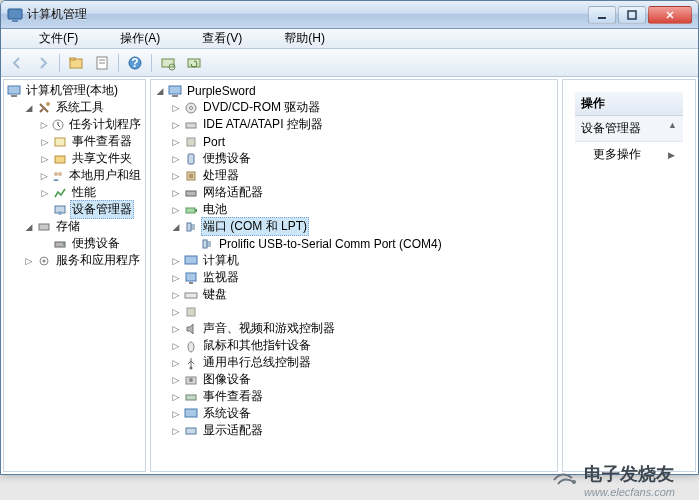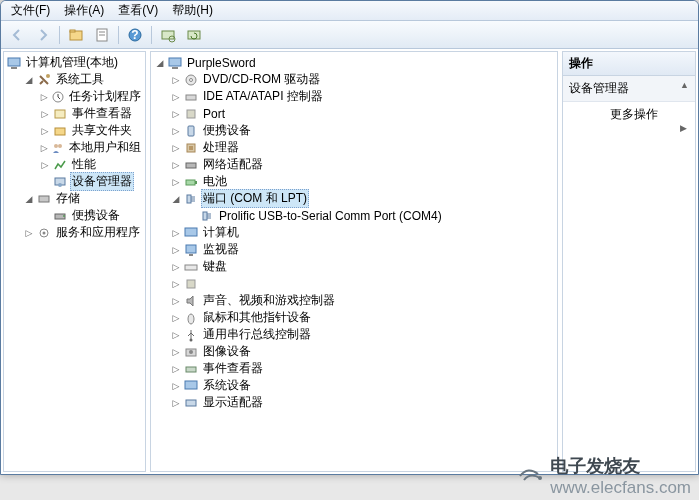--- a/index.html
+++ b/index.html
@@ -11,63 +11,89 @@
 .titlebar { height: 28px; background: linear-gradient(to bottom, #e8f0fa 0%, #cdddf0 45%, #b0c8e4 50%, #c5d9ef 100%); display: flex; align-items: center; padding: 0 6px; border-bottom: 1px solid #7a96b8; }
 .titlebar-icon { width: 16px; height: 16px; margin-right: 4px; }
 .titlebar-text { flex: 1; color: #000; text-shadow: 0 1px 0 rgba(255,255,255,0.6); }
 .win-controls { display: flex; gap: 2px; }
 .win-btn { width: 28px; height: 18px; border-radius: 3px; border: 1px solid rgba(0,0,0,0.2); display: flex; align-items: center; justify-content: center; cursor: pointer; }
 .win-min, .win-max { background: linear-gradient(to bottom,#eaf3fc,#c3d8ef); }
 .win-close { width: 44px; background: linear-gradient(to bottom,#f3a09a,#d6453a); color:#fff; }
 
 
 .menubar { height: 20px; background: linear-gradient(to bottom,#f6f9fd,#e4ecf6); border-bottom: 1px solid #b8c8db; display: flex; align-items: center; padding: 0 4px; gap: 2px; }
-.menu-item { padding: 2px 6px; cursor: pointer; }
+.menu-item { padding: 2px 6px; cursor: pointer; margin-left: 28px; }
 
 
 .toolbar { height: 28px; background: linear-gradient(to bottom,#f8fbfe,#e1eaf4); border-bottom: 1px solid #b8c8db; display: flex; align-items: center; padding: 0 4px; gap: 2px; }
 .tb-btn { width: 24px; height: 22px; display: flex; align-items: center; justify-content: center; cursor: pointer; border: 1px solid transparent; border-radius: 2px; }
 .tb-sep { width: 1px; height: 18px; background: #b8c8db; margin: 0 2px; }
 .tb-btn.disabled { opacity: 0.4; cursor: default; }
 
 
 .main { flex: 1; display: flex; overflow: hidden; }
 .panel { background: #fff; border: 1px solid #c8d4e2; margin: 2px; overflow: auto; }
 .left-panel { width: 143px; flex-shrink: 0; }
 .center-panel { flex: 1; }
-.right-panel { width: 134px; flex-shrink: 0; display:flex; flex-direction:column; padding:0; }
+.right-panel { width: 134px; flex-shrink: 0; display:flex; flex-direction:column; padding:12px; }
 
 
 .tree { padding: 2px; }
 .tree-node { display: flex; align-items: center; height: 17px; white-space: nowrap; cursor: pointer; }
 .tree-toggle { width: 14px; height: 14px; display: flex; align-items: center; justify-content: center; font-size: 9px; color: #666; cursor: pointer; }
 .tree-icon { width: 16px; height: 16px; margin-right: 2px; display:flex; align-items:center; justify-content:center; }
 .tree-label { padding: 0 2px; }
 .tree-children { padding-left: 16px; }
 .tree-node.selected .tree-label { background: #cde6f7; border: 1px dotted #7da2ce; padding: 0 1px; }
 
 
 .actions-header { background: linear-gradient(to bottom,#f3f7fc,#e0e9f4); padding: 3px 6px; border-bottom: 1px solid #c8d4e2; font-weight: bold; }
 .actions-section { padding: 4px 6px; border-bottom: 1px solid #e0e6ee; background:#f2f5f9; }
-.actions-item { padding: 4px 8px 4px 18px; cursor: pointer; display:flex; align-items:center;flex-direction:column; }
+.actions-item { padding: 4px 8px 4px 18px; cursor: pointer; display:flex; align-items:center; }
 .chev { margin-left:auto; font-size:9px; color:#666; }
 
 
-.watermark { position: absolute; right: 8px; bottom: 2px; display:flex; align-items:center; gap:4px; color:#64707a; font-family: Arial; }
+.watermark { position: absolute; right: 24px; bottom: 2px; display:flex; align-items:center; gap:4px; color:#64707a; font-family: Arial; }
 .watermark .cn { font-size: 18px; font-weight: bold; color:#3f4850; }
-.watermark .url { font-size: 17px; color:#8a96a0; }
+.watermark .url { font-size: 11px; color:#8a96a0;font-style:italic; }
 
 
 svg { display:block; }
 </style>
 </head>
 <body>
 
 <div class="window">
 
+  <div class="titlebar">
+    <span class="titlebar-icon">
+      <svg width="16" height="16" viewBox="0 0 16 16">
+          <rect x="1" y="2" width="14" height="10" rx="1" fill="#5a8cc0" stroke="#2a5a90"></rect>
+          <rect x="5" y="13" width="6" height="2" fill="#5a8cc0"></rect>
+        </svg>
+    </span>
+    <span class="titlebar-text">计算机管理</span>
+    <div class="win-controls">
+      <div class="win-btn win-min">
+          <svg width="10" height="10">
+            <rect x="1" y="7" width="8" height="2" fill="#2a3a50"></rect>
+          </svg>
+        </div>
+      <div class="win-btn win-max">
+          <svg width="10" height="10">
+            <rect x="1" y="1" width="8" height="8" fill="none" stroke="#2a3a50" stroke-width="1.5"></rect>
+          </svg>
+        </div>
+      <div class="win-btn win-close">
+          <svg width="10" height="10">
+            <path d="M2 2 L8 8 M8 2 L2 8" stroke="#fff" stroke-width="1.5"></path>
+          </svg>
+        </div>
+    </div>
+  </div>
 
   <div class="menubar">
     <span class="menu-item">文件(F)</span>
     <span class="menu-item">操作(A)</span>
     <span class="menu-item">查看(V)</span>
     <span class="menu-item">帮助(H)</span>
   </div>
 
   <div class="toolbar">
     <div class="tb-btn disabled">

